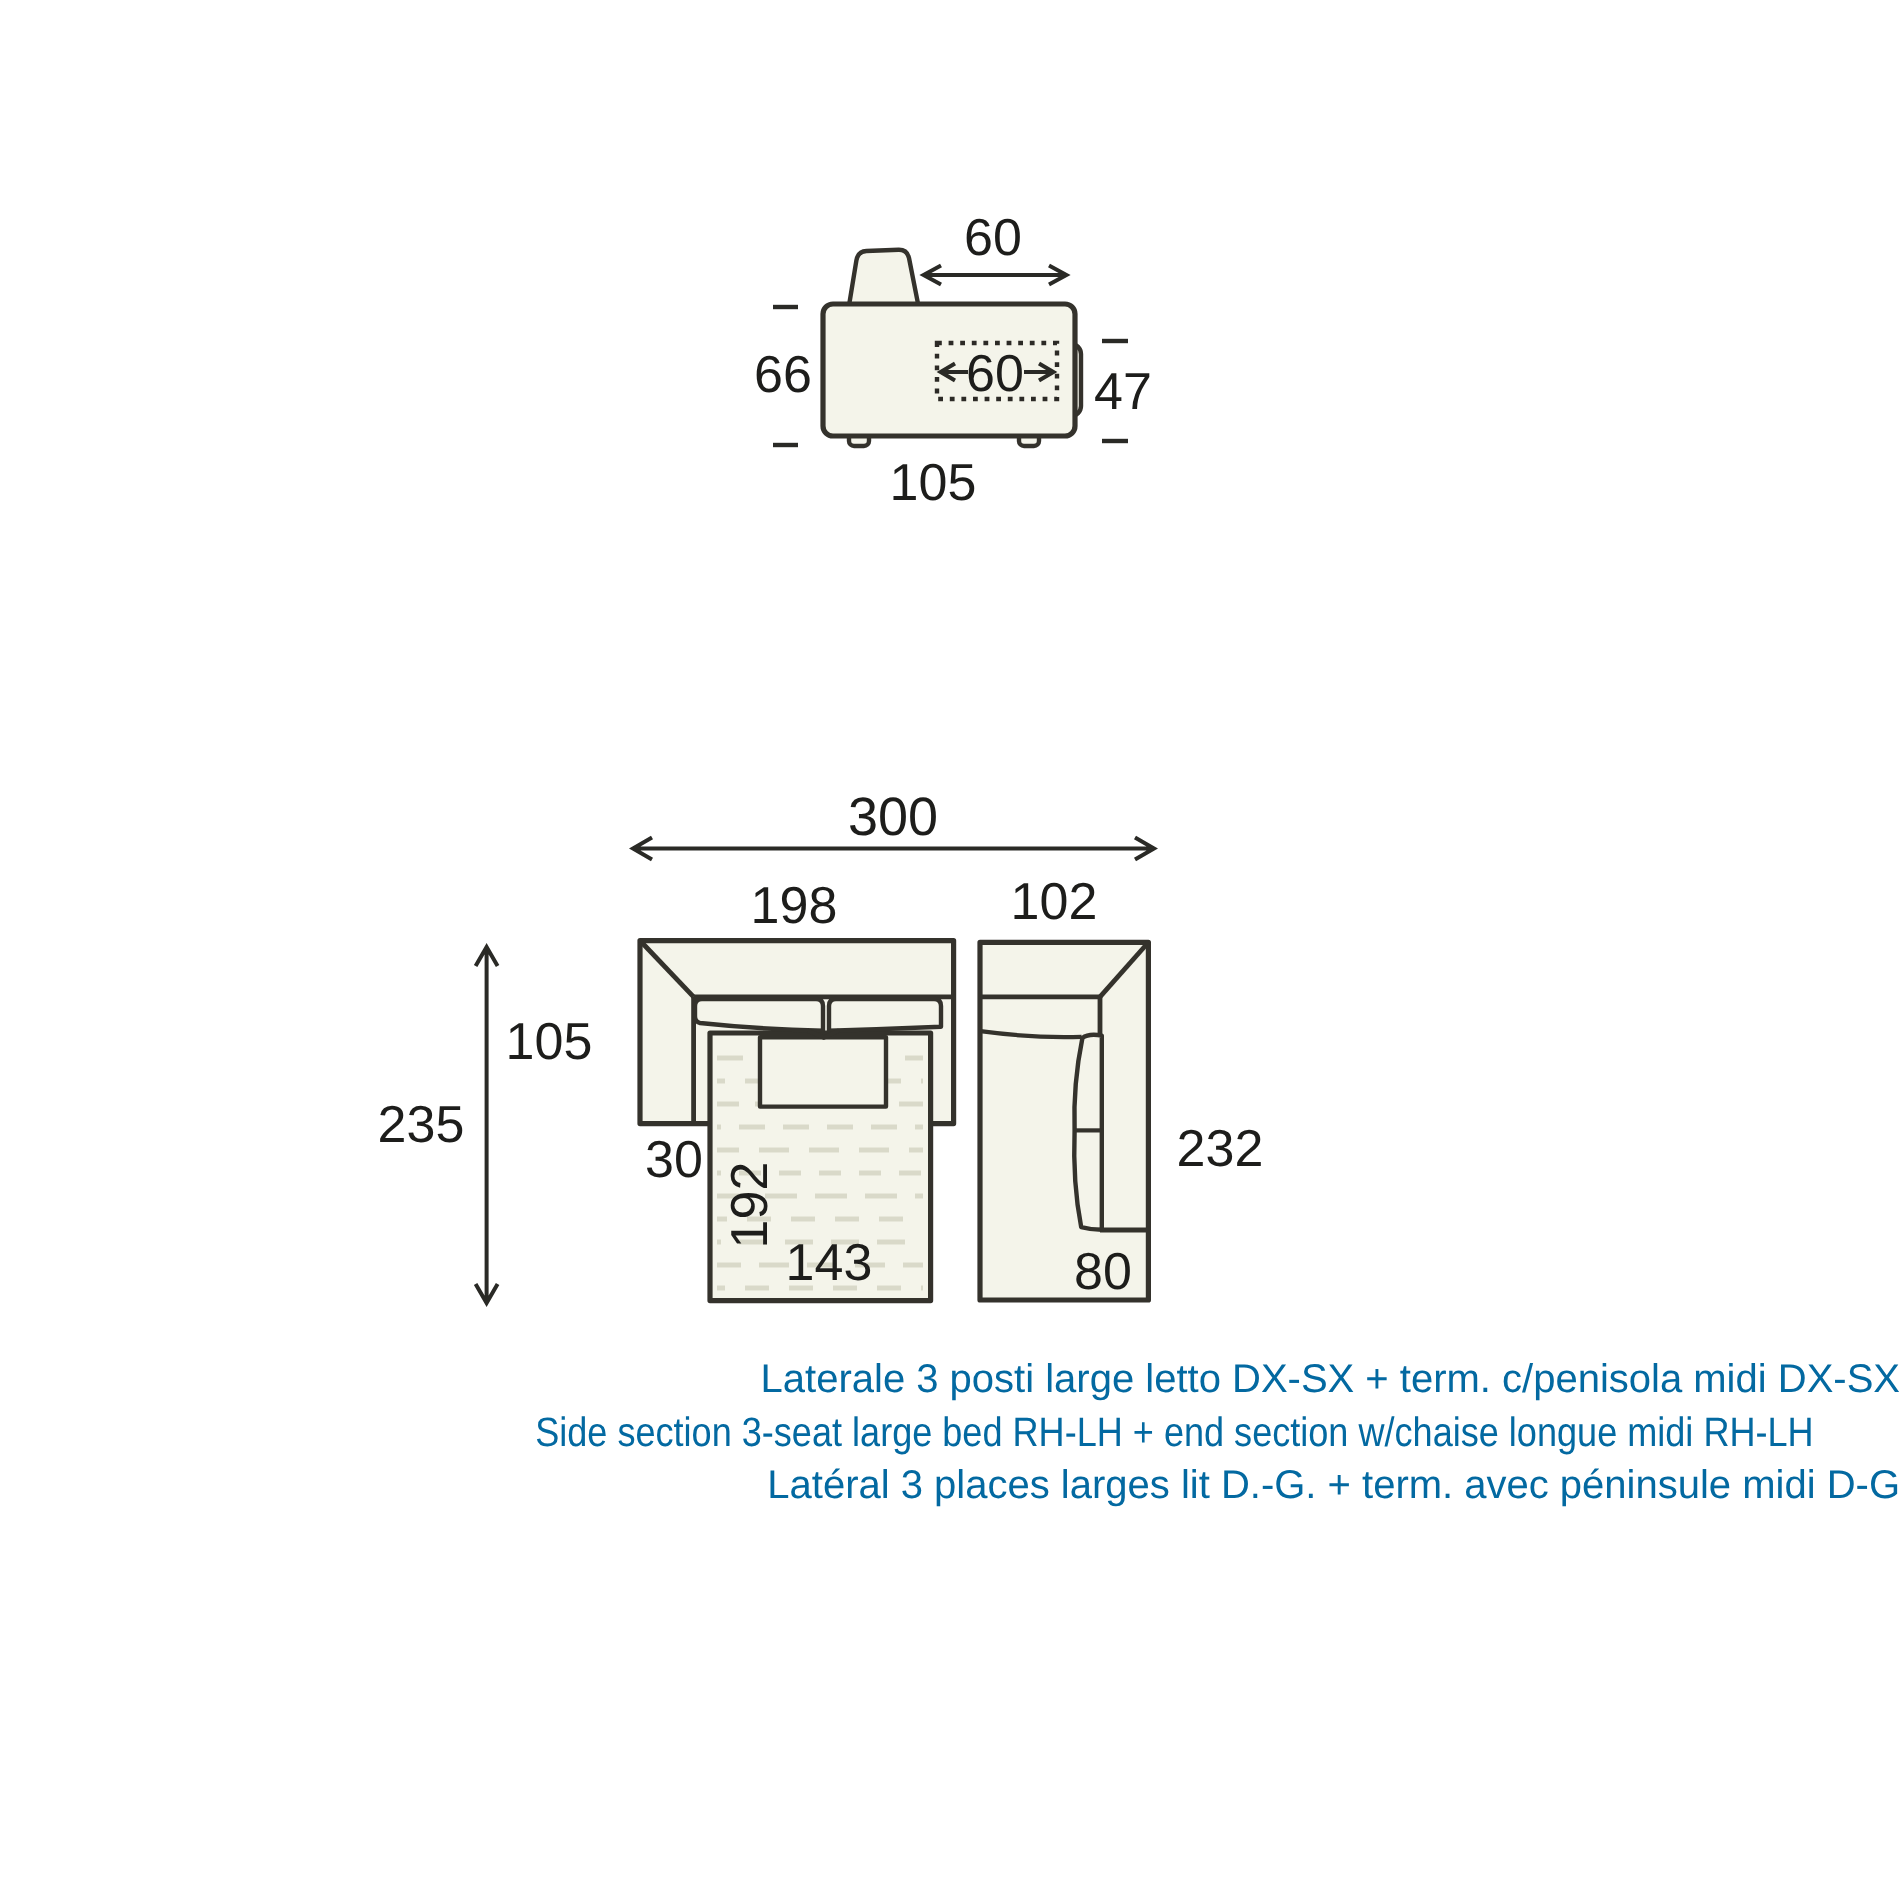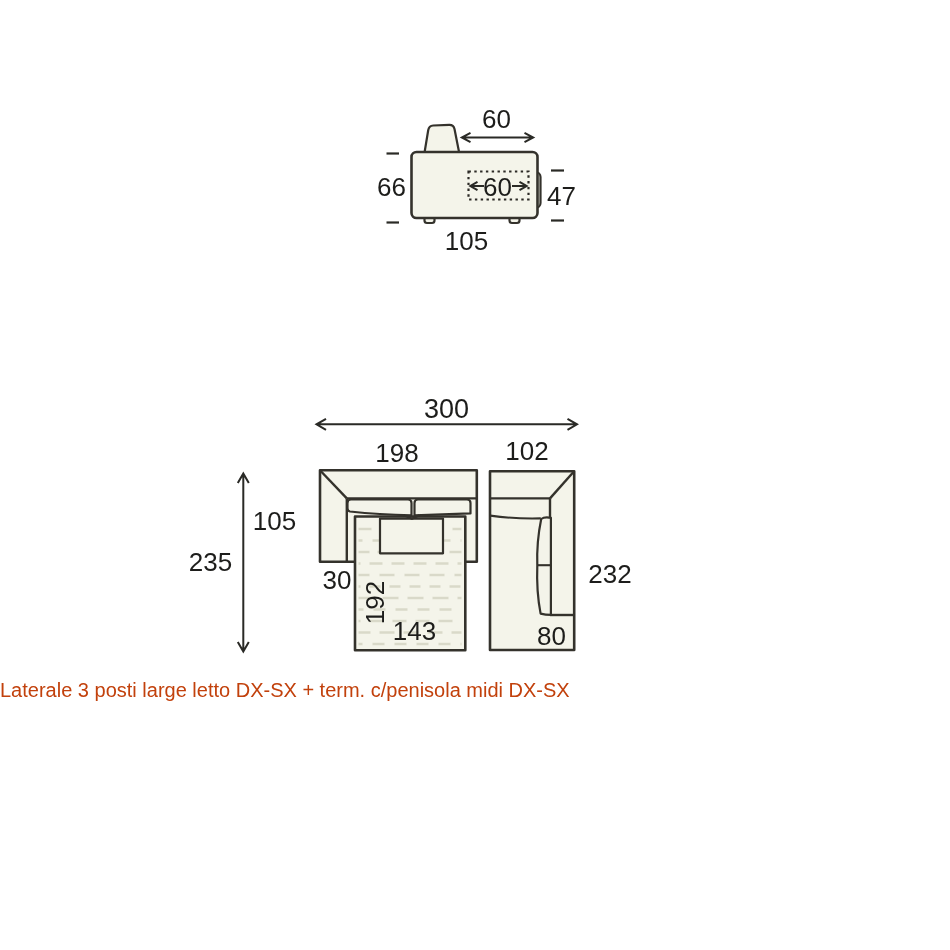--- a/index.html
+++ b/index.html
@@ -15,21 +15,21 @@
   .ln     { fill:none; stroke:#34322c; stroke-width:2.4; stroke-linejoin:round; }
   .lnthin { fill:none; stroke:#34322c; stroke-width:2.1; }
   .dashbox{ fill:none; stroke:#2c2a26; stroke-width:2.2; stroke-dasharray:2.4 3.4; }
   .arrow  { fill:none; stroke:#2a2a26; stroke-width:2; }
   .tick   { stroke:#2a2a26; stroke-width:2.2; }
   .tex    { fill:none; stroke:#d9d9c9; stroke-width:2.6; }
   .dim    { font-family:"Liberation Sans", sans-serif; font-size:26px; fill:#1d1d1b;
             text-anchor:middle; dominant-baseline:central; }
   .dim-lg { font-size:27px; }
   
-  .captions { position:absolute; top:677px; left:0; width:950px; text-align:left; color:#c2410c; }
+  .captions { position:absolute; top:677px; left:0; width:950px; text-align:right; color:#0369a1; }
   .cap { font-size:20px; line-height:26.5px; white-space:nowrap; }
   .cap.cond .inner { display:inline-block; transform:scaleX(0.88); transform-origin:50% 50%;
                      font-size:20.5px; }
 </style>
 </head>
 <body>
 
 <div class="canvas">
 
   <svg width="950" height="680" viewBox="0 0 950 680">
@@ -119,15 +119,19 @@
       <text class="dim" x="374.5" y="602.5" transform="rotate(-90 374.5 602.5)">192</text>
       <text class="dim" x="414.5" y="631">143</text>
 
       <text class="dim" x="610" y="574">232</text>
       <text class="dim" x="551.5" y="635.5">80</text>
     </g>
   </svg>
 
   <div class="captions">
     <div class="cap">Laterale 3 posti large letto DX-SX + term. c/penisola midi DX-SX</div>
+    <div class="cap cond">
+      <span class="inner">Side section 3-seat large bed RH-LH + end section w/chaise longue midi RH-LH</span>
+    </div>
+    <div class="cap">Latéral 3 places larges lit D.-G. + term. avec péninsule midi D-G</div>
   </div>
 
 </div>
 
 </body></html>

